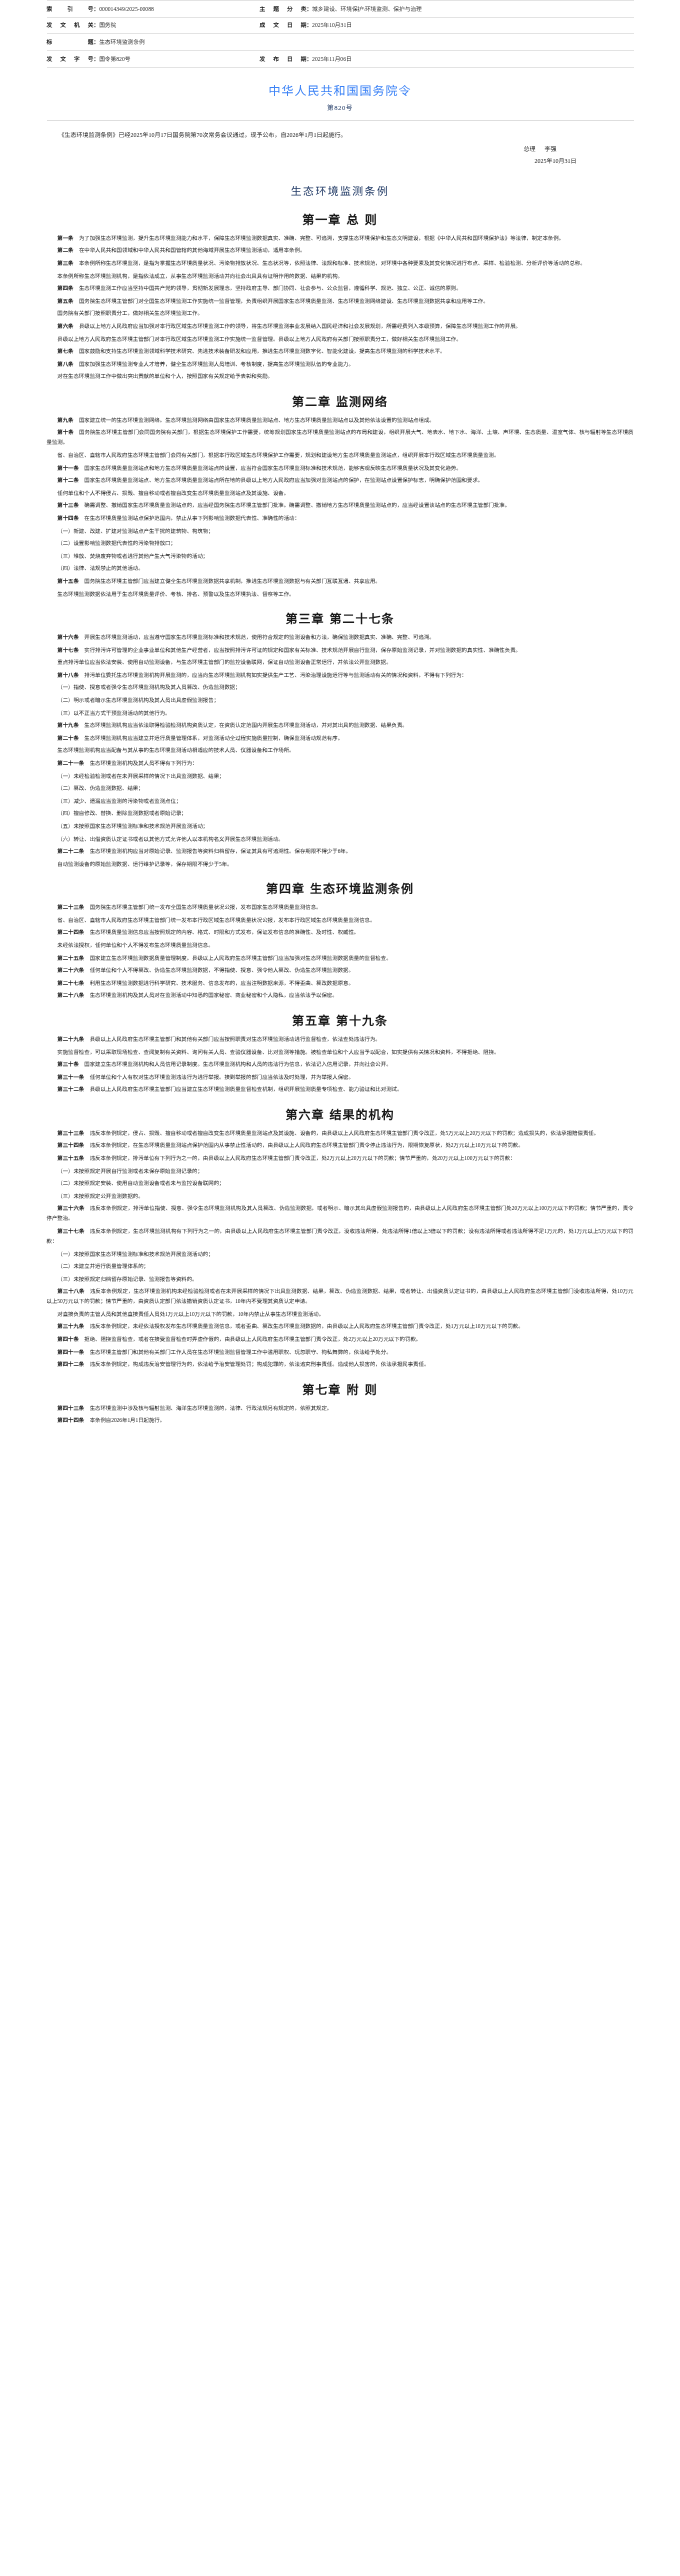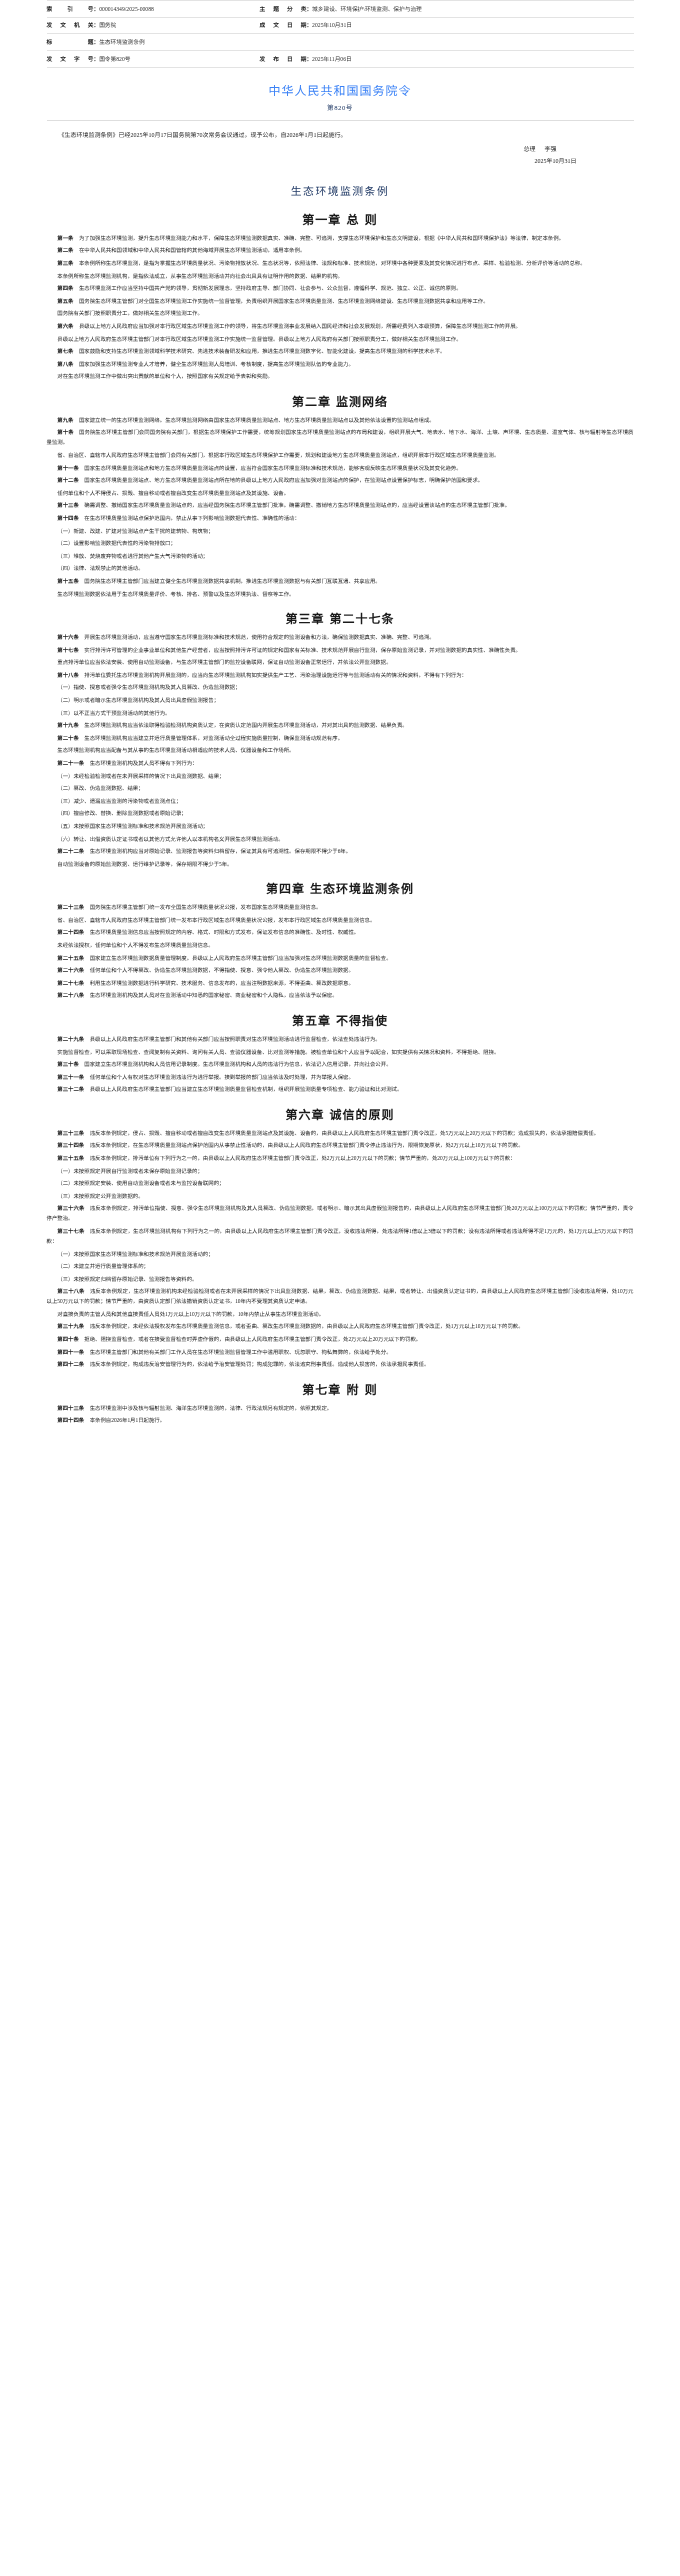--- a/index.html
+++ b/index.html
@@ -172,27 +172,27 @@
       <p class="sub">自动监测设备的原始监测数据、运行维护记录等，保存期限不得少于5年。</p>
       <div class="chapter">第四章 生态环境监测条例</div>
       <p class="art"><span class="no">第二十三条　</span>国务院生态环境主管部门统一发布全国生态环境质量状况公报，发布国家生态环境质量监测信息。</p>
       <p class="sub">省、自治区、直辖市人民政府生态环境主管部门统一发布本行政区域生态环境质量状况公报，发布本行政区域生态环境质量监测信息。</p>
       <p class="art"><span class="no">第二十四条　</span>生态环境质量监测信息应当按照规定的内容、格式、时限和方式发布，保证发布信息的准确性、及时性、权威性。</p>
       <p class="sub">未经依法授权，任何单位和个人不得发布生态环境质量监测信息。</p>
       <p class="art"><span class="no">第二十五条　</span>国家建立生态环境监测数据质量管理制度。县级以上人民政府生态环境主管部门应当加强对生态环境监测数据质量的监督检查。</p>
       <p class="art"><span class="no">第二十六条　</span>任何单位和个人不得篡改、伪造生态环境监测数据，不得指使、授意、强令他人篡改、伪造生态环境监测数据。</p>
       <p class="art"><span class="no">第二十七条　</span>利用生态环境监测数据进行科学研究、技术服务、信息发布的，应当注明数据来源，不得歪曲、篡改数据原意。</p>
       <p class="art"><span class="no">第二十八条　</span>生态环境监测机构及其人员对在监测活动中知悉的国家秘密、商业秘密和个人隐私，应当依法予以保密。</p>
-      <div class="chapter">第五章 不得指使</div>
+      <div class="chapter">第五章 第十九条</div>
       <p class="art"><span class="no">第二十九条　</span>县级以上人民政府生态环境主管部门和其他有关部门应当按照职责对生态环境监测活动进行监督检查，依法查处违法行为。</p>
       <p class="sub">实施监督检查，可以采取现场检查、查阅复制有关资料、询问有关人员、查验仪器设备、比对监测等措施。被检查单位和个人应当予以配合，如实提供有关情况和资料，不得拒绝、阻挠。</p>
       <p class="art"><span class="no">第三十条　</span>国家建立生态环境监测机构和人员信用记录制度。生态环境监测机构和人员的违法行为信息，依法记入信用记录，并向社会公开。</p>
       <p class="art"><span class="no">第三十一条　</span>任何单位和个人有权对生态环境监测违法行为进行举报。接到举报的部门应当依法及时处理，并为举报人保密。</p>
       <p class="art"><span class="no">第三十二条　</span>县级以上人民政府生态环境主管部门应当建立生态环境监测质量监督检查机制，组织开展监测质量专项检查、能力验证和比对测试。</p>
-      <div class="chapter">第六章 诚信的原则</div>
+      <div class="chapter">第六章 结果的机构</div>
       <p class="art"><span class="no">第三十三条　</span>违反本条例规定，侵占、损毁、擅自移动或者擅自改变生态环境质量监测站点及其设施、设备的，由县级以上人民政府生态环境主管部门责令改正，处5万元以上20万元以下的罚款；造成损失的，依法承担赔偿责任。</p>
       <p class="art"><span class="no">第三十四条　</span>违反本条例规定，在生态环境质量监测站点保护范围内从事禁止性活动的，由县级以上人民政府生态环境主管部门责令停止违法行为，限期恢复原状，处2万元以上10万元以下的罚款。</p>
       <p class="art"><span class="no">第三十五条　</span>违反本条例规定，排污单位有下列行为之一的，由县级以上人民政府生态环境主管部门责令改正，处2万元以上20万元以下的罚款；情节严重的，处20万元以上100万元以下的罚款：</p>
       <p class="sub">（一）未按照规定开展自行监测或者未保存原始监测记录的；</p>
       <p class="sub">（二）未按照规定安装、使用自动监测设备或者未与监控设备联网的；</p>
       <p class="sub">（三）未按照规定公开监测数据的。</p>
       <p class="art"><span class="no">第三十六条　</span>违反本条例规定，排污单位指使、授意、强令生态环境监测机构及其人员篡改、伪造监测数据，或者明示、暗示其出具虚假监测报告的，由县级以上人民政府生态环境主管部门处20万元以上100万元以下的罚款；情节严重的，责令停产整治。</p>
       <p class="art"><span class="no">第三十七条　</span>违反本条例规定，生态环境监测机构有下列行为之一的，由县级以上人民政府生态环境主管部门责令改正，没收违法所得，处违法所得1倍以上3倍以下的罚款；没有违法所得或者违法所得不足1万元的，处1万元以上5万元以下的罚款：</p>
       <p class="sub">（一）未按照国家生态环境监测标准和技术规范开展监测活动的；</p>
       <p class="sub">（二）未建立并运行质量管理体系的；</p>

